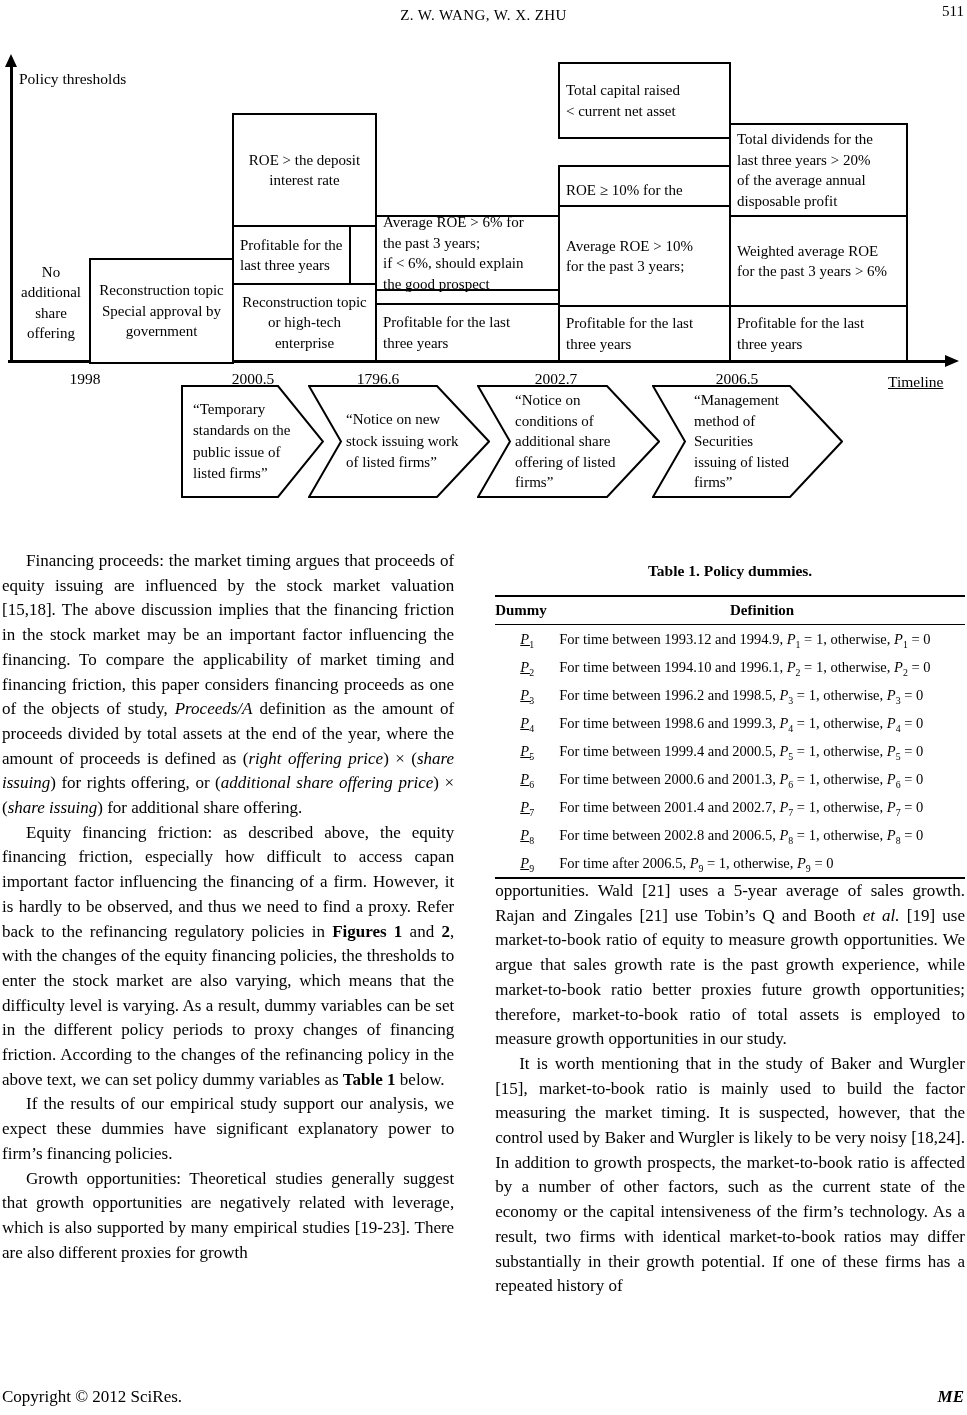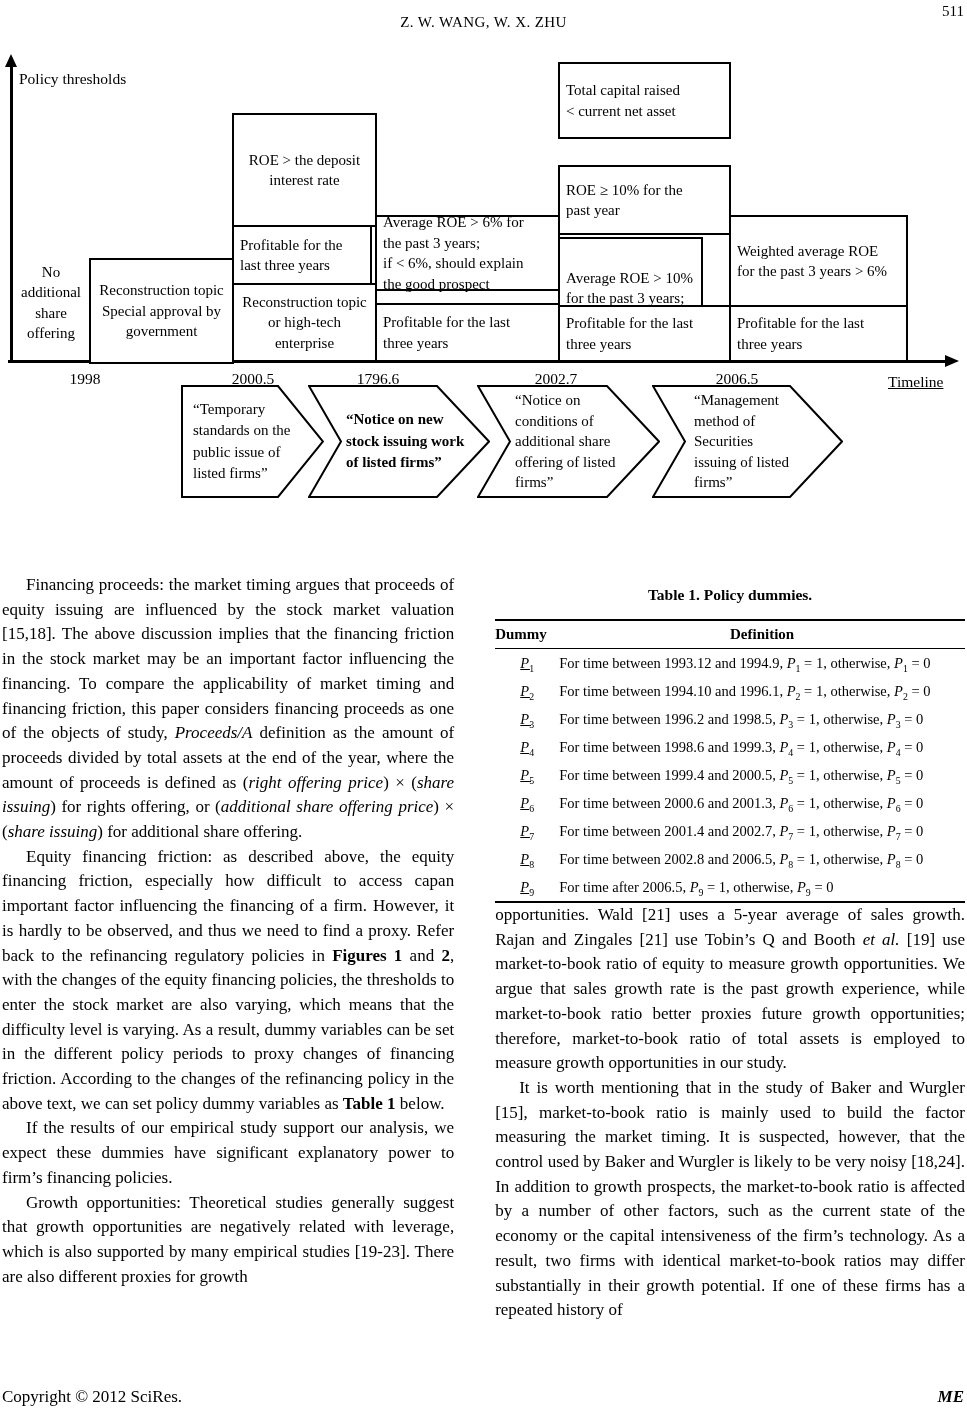--- a/index.html
+++ b/index.html
@@ -1,19 +1,19 @@
 <!DOCTYPE html>
 <html><head>
 <meta charset="utf-8">
 <style>
   html,body{margin:0;padding:0;background:#ffffff;}
   .page{position:relative;width:967px;height:1415px;background:#fff;color:#000;
         font-family:"Liberation Serif", serif;overflow:hidden;}
   
-  .running-head{position:absolute;top:14px;left:0;right:0;text-align:center;
+  .running-head{position:absolute;top:7px;left:0;right:0;text-align:center;
         font-size:15px;letter-spacing:.4px;}
   .page-num{position:absolute;top:3px;right:3px;font-size:15px;}
   
   .figure{position:absolute;top:55px;left:0;width:967px;height:450px;
         font-size:15px;line-height:20.5px;}
   .axis-y{position:absolute;left:10px;top:10px;width:2.5px;height:297px;background:#000;}
   .axis-y-arrow{position:absolute;left:5px;top:-1px;width:0;height:0;
         border-left:6px solid transparent;border-right:6px solid transparent;
         border-bottom:13px solid #000;}
   .axis-x{position:absolute;left:8px;top:305px;width:940px;height:2.5px;background:#000;}
@@ -28,21 +28,21 @@
   .fbox.left{padding-left:6px;padding-right:2px;text-align:left;}
   .fbox.noborder{border:none;}
   .tl-label{position:absolute;top:314px;width:70px;text-align:center;font-size:15.5px;}
   .chevron{position:absolute;top:330px;height:113px;}
   .chevron svg{position:absolute;left:0;top:0;}
   .chevron-text{position:absolute;left:0;top:0;right:0;bottom:0;display:flex;
         align-items:center;white-space:pre-line;font-size:15px;line-height:21.5px;}
   .caption{position:absolute;top:511px;left:0;right:0;text-align:center;
         font-weight:bold;font-size:15.5px;}
   
-  .columns{position:absolute;top:573px;left:2px;width:963px;display:flex;gap:41px;}
+  .columns{position:absolute;top:549px;left:2px;width:963px;display:flex;gap:41px;}
   .colL{width:460px;}
   .colR{width:478px;}
   p.body{margin:0;font-size:17px;line-height:24.7px;text-align:justify;}
   p.indent{text-indent:24px;}
   .seg-i{font-style:italic;}
   .seg-b{font-weight:bold;}
   sub{font-size:68%;line-height:0;}
   
   .table-title{text-align:center;font-weight:bold;font-size:15.5px;margin:12px 0 14px 0;line-height:20px;}
   table.policy{width:100%;border-collapse:collapse;font-size:14.5px;
@@ -78,42 +78,46 @@
     <div class="fbox noborder center" style="left:14px;top:190px;width:74px;height:115px;">No
 additional
 share
 offering</div>
     <div class="fbox center" style="left:89px;top:203px;width:145px;height:106px;">Reconstruction topic
 Special approval by
 government</div>
 
     <div class="fbox center" style="left:232px;top:58px;width:145px;height:114px;">ROE &gt; the deposit
 interest rate</div>
-    <div class="fbox left" style="left:232px;top:170px;width:140px;height:60px;">Profitable for the
+    <div class="fbox left" style="left:232px;top:170px;width:119px;height:60px;">Profitable for the
 last three years</div>
     <div class="fbox center" style="left:232px;top:228px;width:145px;height:79px;">Reconstruction topic
 or high-tech
 enterprise</div>
 
     <div class="fbox left" style="left:375px;top:160px;width:185px;height:76px;">Average ROE &gt; 6% for
 the past 3 years;
 if &lt; 6%, should explain
 the good prospect</div>
     <div class="fbox left" style="left:375px;top:248px;width:185px;height:59px;">Profitable for the last
 three years</div>
 
     <div class="fbox left" style="left:558px;top:7px;width:173px;height:77px;">Total capital raised
 &lt; current net asset</div>
     <div class="fbox left" style="left:558px;top:82px;width:173px;height:70px;margin-top:28px;">ROE ≥ 10% for the
 past year</div>
-    <div class="fbox left" style="left:558px;top:150px;width:145px;height:102px;margin-top:32px;">Average ROE &gt; 10%
+    <div class="fbox left" style="left:558px;top:150px;width:173px;height:102px;">Average ROE &gt; 10%
 for the past 3 years;</div>
     <div class="fbox left" style="left:558px;top:250px;width:173px;height:57px;">Profitable for the last
 three years</div>
 
+    <div class="fbox left" style="left:729px;top:68px;width:179px;height:94px;">Total dividends for the
+last three years &gt; 20%
+of the average annual
+disposable profit</div>
     <div class="fbox left" style="left:729px;top:160px;width:179px;height:92px;">Weighted average ROE
 for the past 3 years &gt; 6%</div>
     <div class="fbox left" style="left:729px;top:250px;width:179px;height:57px;">Profitable for the last
 three years</div>
 
     <div class="tl-label" style="left:50px;">1998</div>
     <div class="tl-label" style="left:218px;">2000.5</div>
     <div class="tl-label" style="left:343px;">1796.6</div>
     <div class="tl-label" style="left:521px;">2002.7</div>
     <div class="tl-label" style="left:702px;">2006.5</div>
@@ -124,21 +128,21 @@
       </svg>
       <div class="chevron-text" style="padding-left:12px;">“Temporary
 standards on the
 public issue of
 listed firms”</div>
     </div>
     <div class="chevron" style="left:308px;width:182px;">
       <svg width="182" height="113">
         <polygon points="1,1 129,1 181,56.5 129,112 1,112 33,56.5" fill="#ffffff" stroke="#000000" stroke-width="2"></polygon>
       </svg>
-      <div class="chevron-text" style="padding-left:38px;font-weight:bold;">“Notice on new
+      <div class="chevron-text" style="padding-left:38px;">“Notice on new
 stock issuing work
 of listed firms”</div>
     </div>
     <div class="chevron" style="left:477px;width:183px;">
       <svg width="183" height="113">
         <polygon points="1,1 130,1 182,56.5 130,112 1,112 33,56.5" fill="#ffffff" stroke="#000000" stroke-width="2"></polygon>
       </svg>
       <div class="chevron-text" style="padding-left:38px;line-height:20.5px;">“Notice on
 conditions of
 additional share

